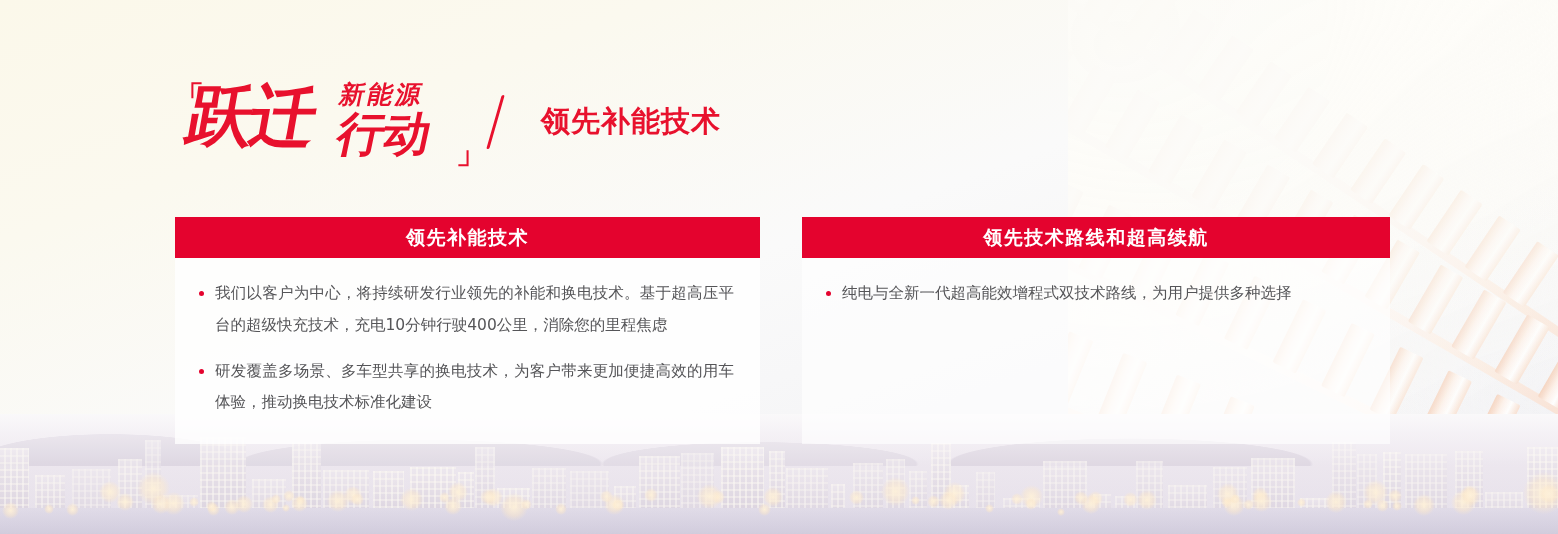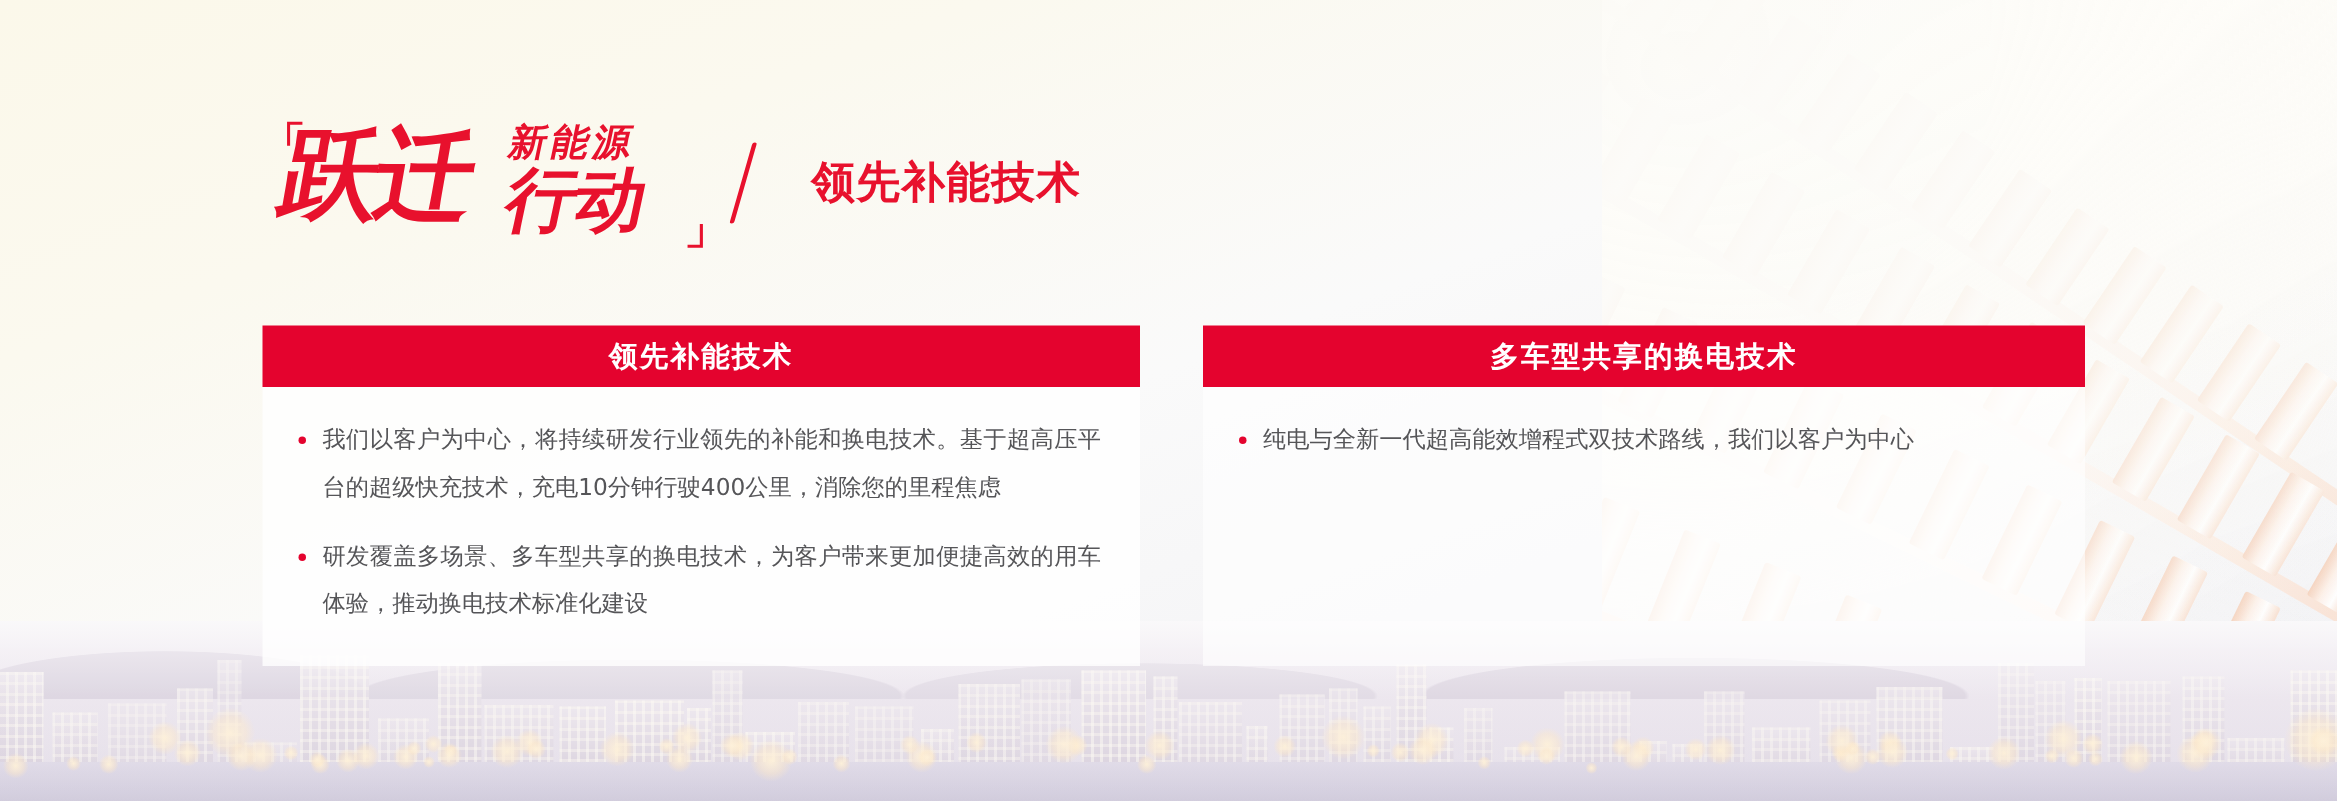--- a/index.html
+++ b/index.html
@@ -438,22 +438,22 @@
       <div class="card-head">领先补能技术</div>
       <div class="card-body">
         <ul class="bullets">
           <li>我们以客户为中心，将持续研发行业领先的补能和换电技术。基于超高压平台的超级快充技术，充电10分钟行驶400公里，消除您的里程焦虑</li>
           <li>研发覆盖多场景、多车型共享的换电技术，为客户带来更加便捷高效的用车体验，推动换电技术标准化建设</li>
         </ul>
       </div>
     </div>
 
     <div class="card right">
-      <div class="card-head">多车型共享的换电技术</div>
+      <div class="card-head">领先技术路线和超高续航</div>
       <div class="card-body">
         <ul class="bullets">
-          <li>纯电与全新一代超高能效增程式双技术路线，我们以客户为中心</li>
+          <li>纯电与全新一代超高能效增程式双技术路线，为用户提供多种选择</li>
         </ul>
       </div>
     </div>
 
   </div>
 </div>
 
 </body></html>

